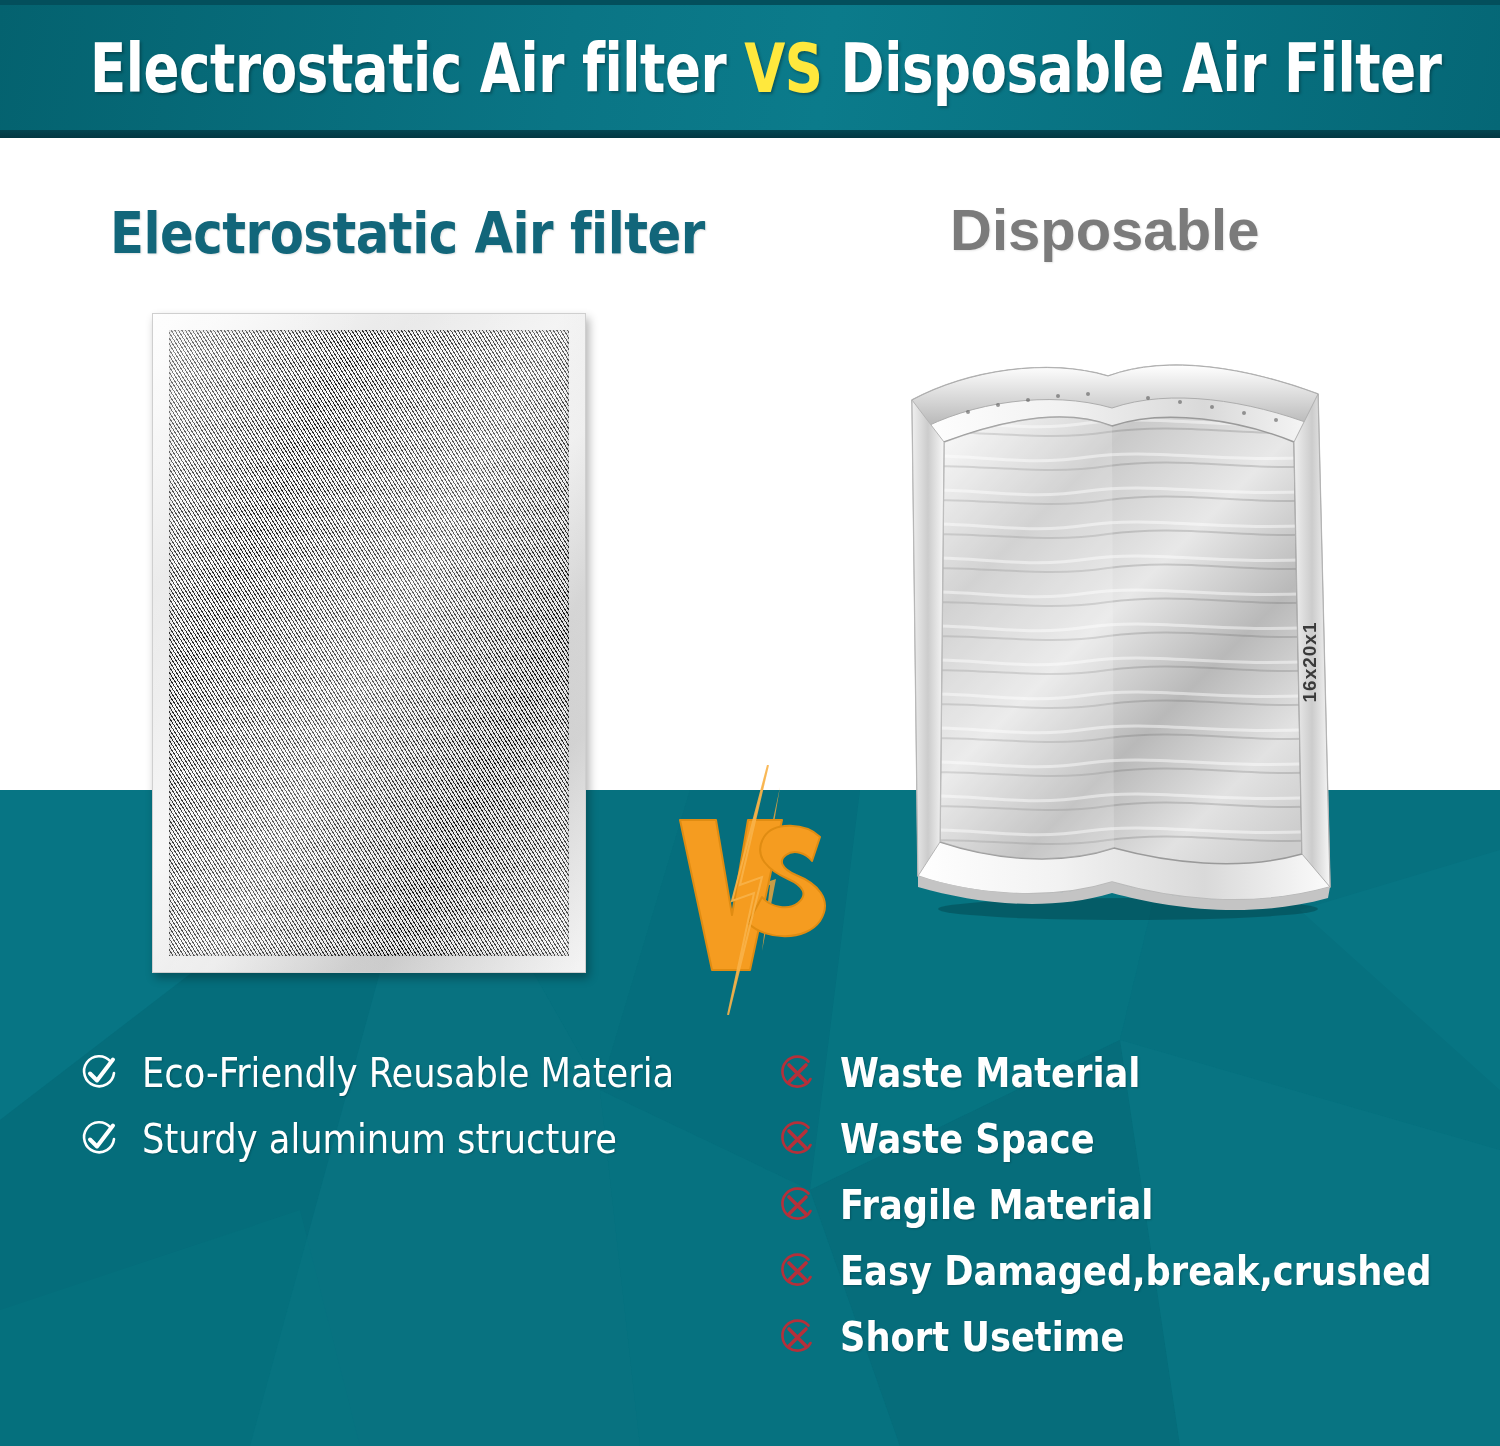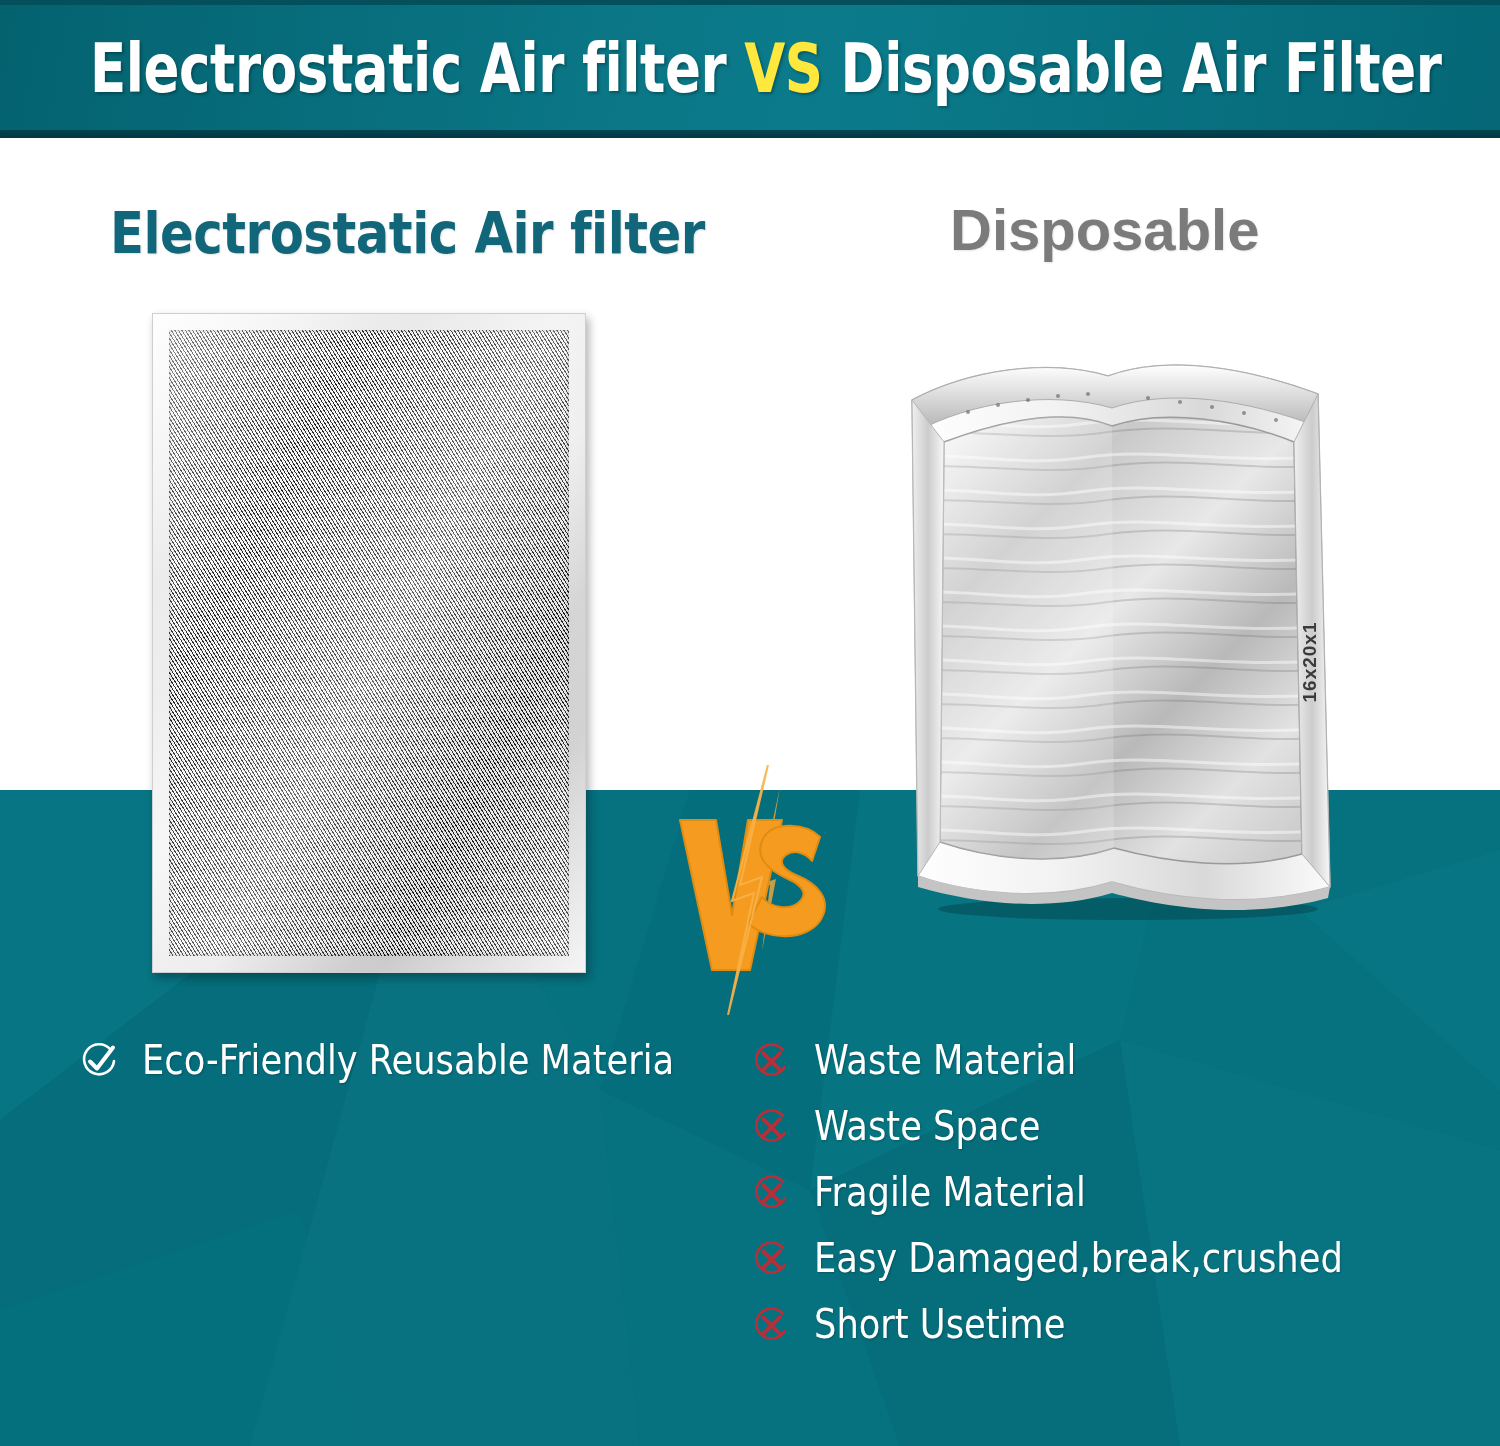--- a/index.html
+++ b/index.html
@@ -192,25 +192,25 @@
     width: 170px;
     height: 250px;
   }
 
   
   .bullets {
     position: absolute;
     top: 1040px;
   }
   .bullets.left  { left: 78px;  width: 680px; }
-  .bullets.right { left: 750px; width: 700px; }
+  .bullets.right { left: 776px; width: 700px; font-weight: bold; }
 
   .bullet-row {
     display: flex;
-    align-items: flex-start;
+    align-items: center;
     height: 66px;
     margin-bottom: 0px;
   }
   .bullet-icon {
     flex: 0 0 auto;
     width: 42px;
     height: 42px;
     margin-right: 22px;
   }
   .bullet-text {
@@ -366,20 +366,29 @@
         <svg width="42" height="42" viewBox="0 0 42 42">
           <path d="M32.5 9.5 A15 15 0 1 0 36 21" fill="none" stroke="#ffffff" stroke-width="2.6" stroke-linecap="round"></path>
           <path d="M12 21.5 L19 28.5 L35 7.5" fill="none" stroke="#ffffff" stroke-width="4" stroke-linecap="round" stroke-linejoin="round"></path>
         </svg>
       </span>
       <span class="bullet-text">Eco-Friendly Reusable Materia</span>
     </div>
 
 
 
+    <div class="bullet-row">
+      <span class="bullet-icon">
+        <svg width="42" height="42" viewBox="0 0 42 42">
+          <path d="M32.5 9.5 A15 15 0 1 0 36 21" fill="none" stroke="#ffffff" stroke-width="2.6" stroke-linecap="round"></path>
+          <path d="M12 21.5 L19 28.5 L35 7.5" fill="none" stroke="#ffffff" stroke-width="4" stroke-linecap="round" stroke-linejoin="round"></path>
+        </svg>
+      </span>
+      <span class="bullet-text">Sturdy aluminum structure</span>
+    </div>
 
 
   </div>
 
   <div class="bullets right">
 
     <div class="bullet-row">
       <span class="bullet-icon">
         <svg width="42" height="42" viewBox="0 0 42 42">
           <path d="M32.5 9.5 A15 15 0 1 0 34.5 27" fill="none" stroke="#b5303a" stroke-width="2.6" stroke-linecap="round"></path>

